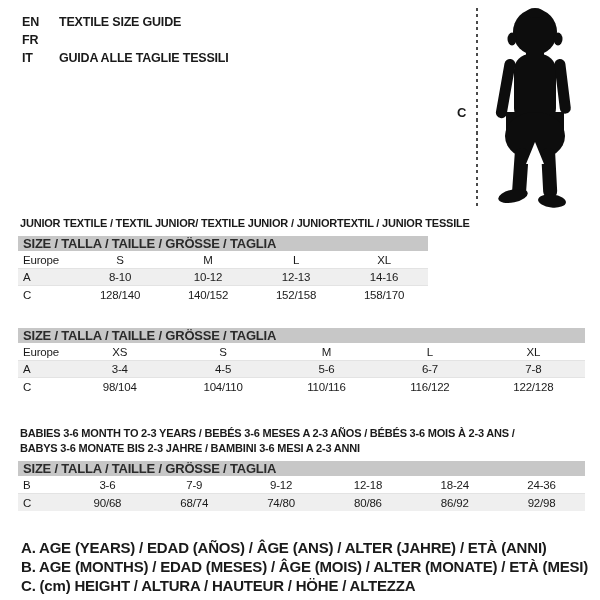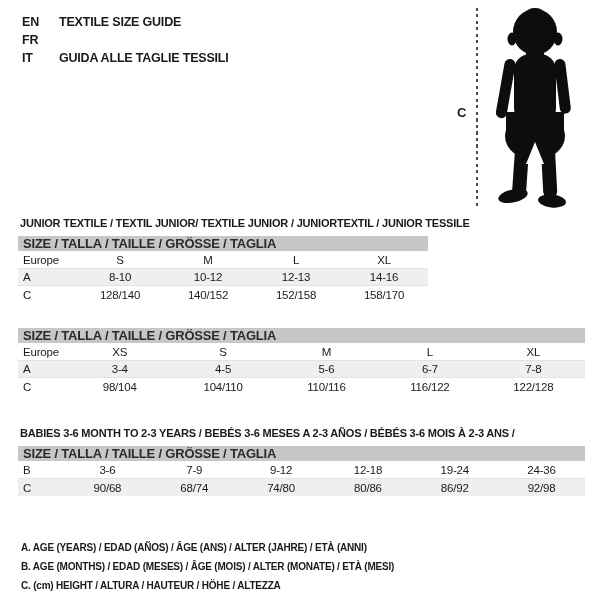--- a/index.html
+++ b/index.html
@@ -93,21 +93,21 @@
   .t2 .tcell.label { width: 50px; }
   .t3 .tcell.label { width: 46px; }
 
   .section-junior   { top: 216px; }
   .section-children { top: 323px; }
   .section-babies   { top: 426px; }
 
   
   .legend { position: absolute; top: 538px; left: 21px; }
   .legend-line {
-    font-size: 10px;
+    font-size: 15px;
     font-weight: 700;
     line-height: 19px;
     letter-spacing: -0.2px;
     white-space: nowrap;
   }
 </style>
 </head>
 <body>
 
 <div class="lang-block">
@@ -218,31 +218,32 @@
           <div class="tcell">116/122</div>
           <div class="tcell">122/128</div>
         </div>
       </div>
   </div>
 </div>
 
 <div class="table-section section-babies">
   <div class="table-title">
     <div>BABIES 3-6 MONTH TO 2-3 YEARS / BEBÉS 3-6 MESES A 2-3 AÑOS / BÉBÉS 3-6 MOIS À 2-3 ANS /</div>
+    <div>BABYS 3-6 MONATE BIS 2-3 JAHRE / BAMBINI 3-6 MESI A 2-3 ANNI</div>
   </div>
   <div class="size-table t3">
     <div class="size-header">SIZE / TALLA / TAILLE / GRÖSSE / TAGLIA</div>
     <div>
         <div class="trow">
           <div class="tcell label">B</div>
           <div class="tcell">3-6</div>
           <div class="tcell">7-9</div>
           <div class="tcell">9-12</div>
           <div class="tcell">12-18</div>
-          <div class="tcell">19-24</div>
+          <div class="tcell">18-24</div>
           <div class="tcell">24-36</div>
         </div>
         <div class="trow shaded">
           <div class="tcell label">C</div>
           <div class="tcell">90/68</div>
           <div class="tcell">68/74</div>
           <div class="tcell">74/80</div>
           <div class="tcell">80/86</div>
           <div class="tcell">86/92</div>
           <div class="tcell">92/98</div>

